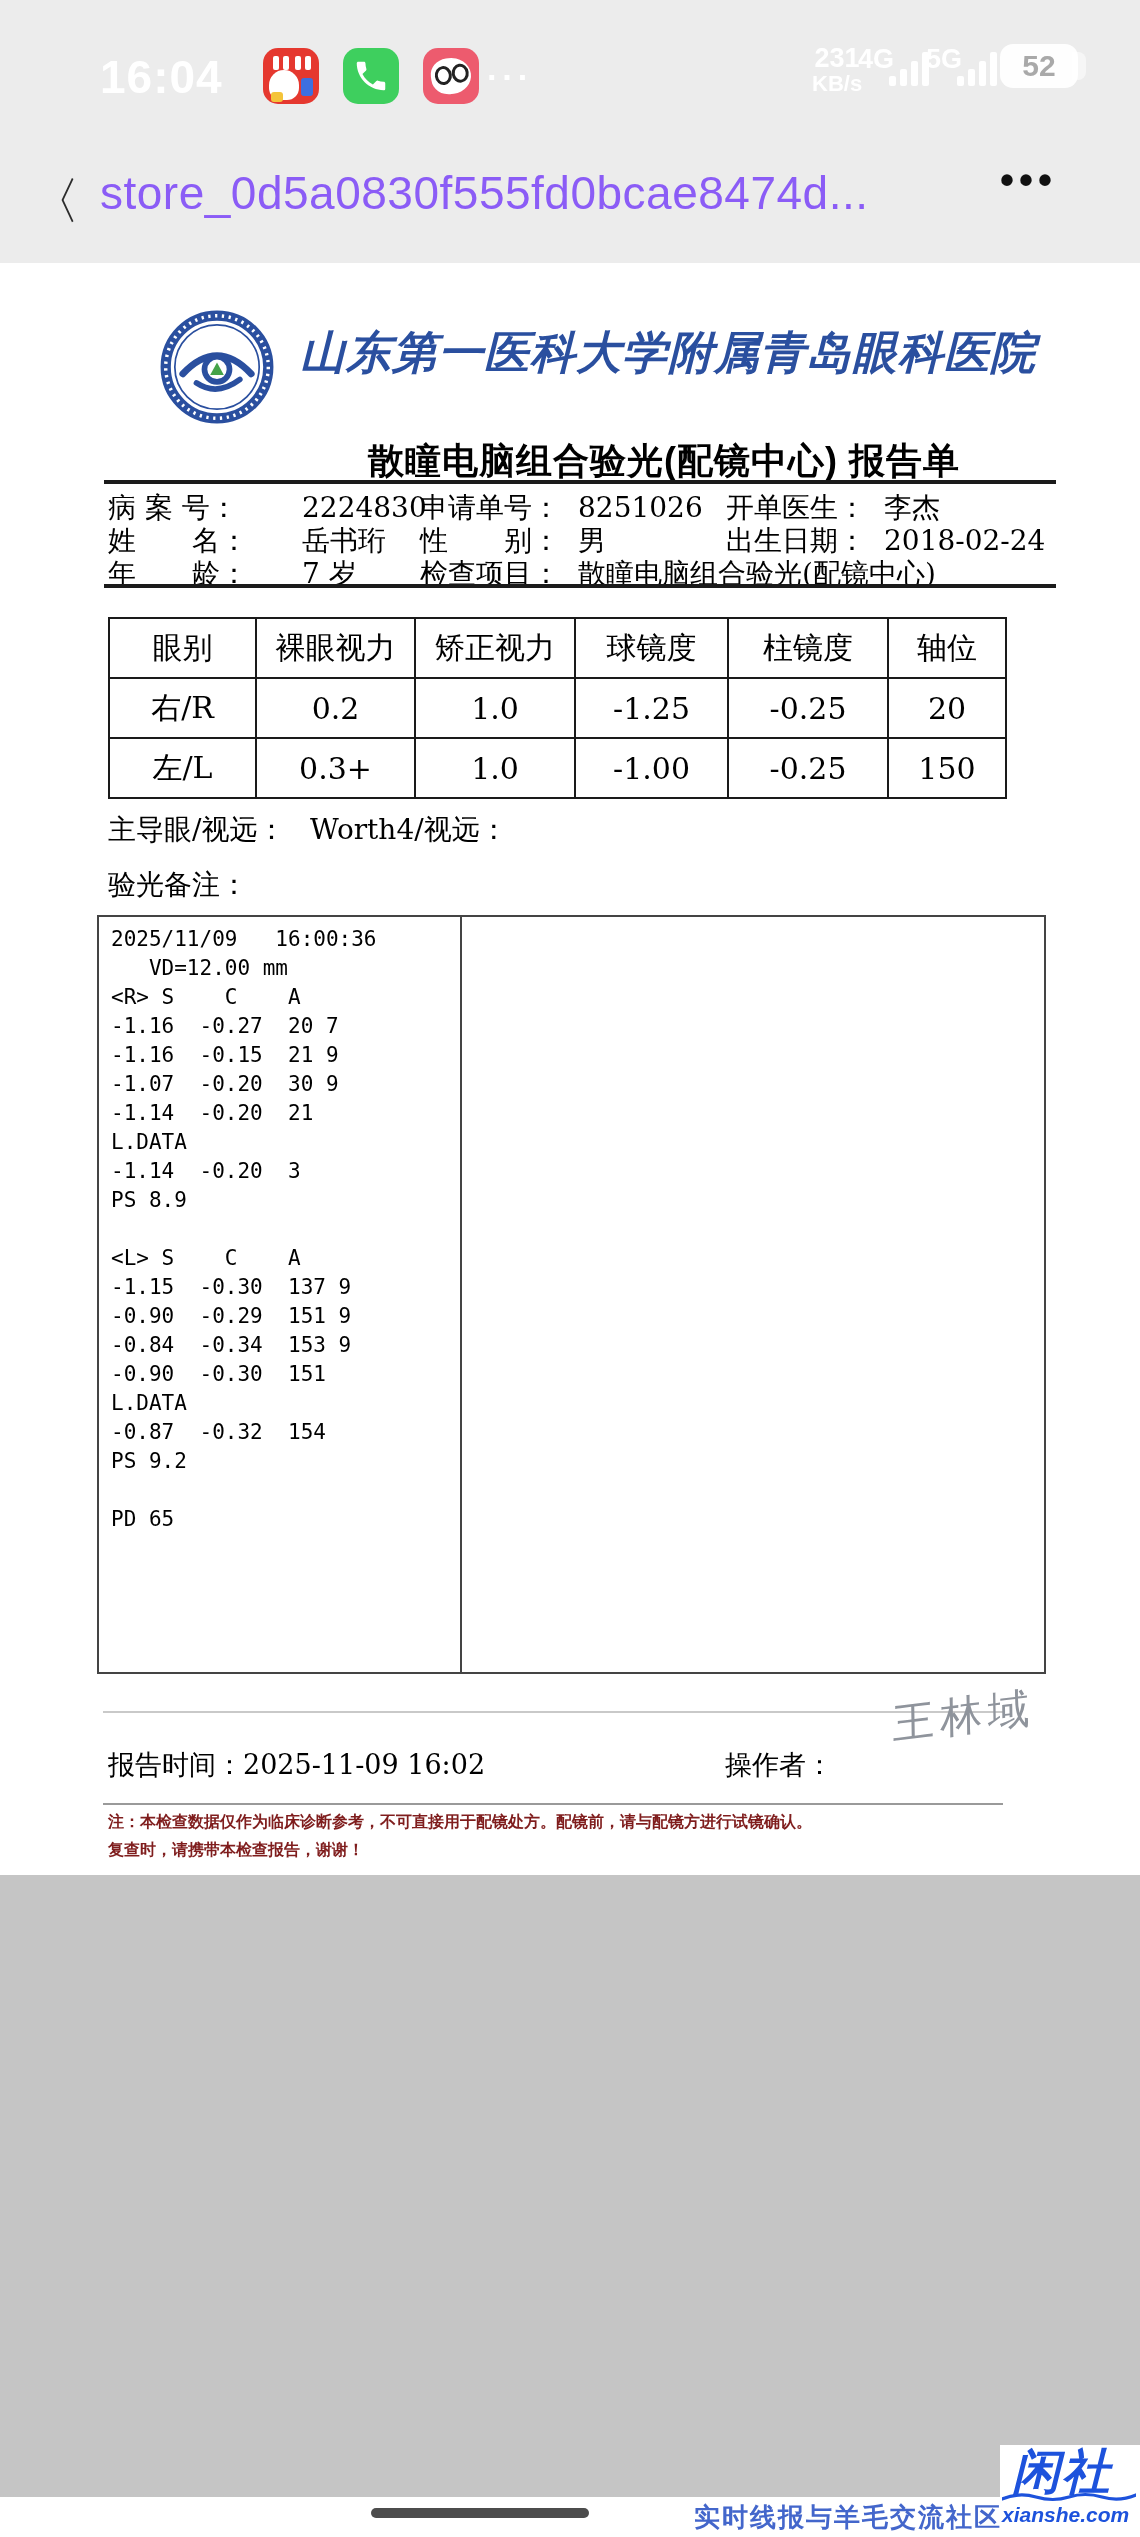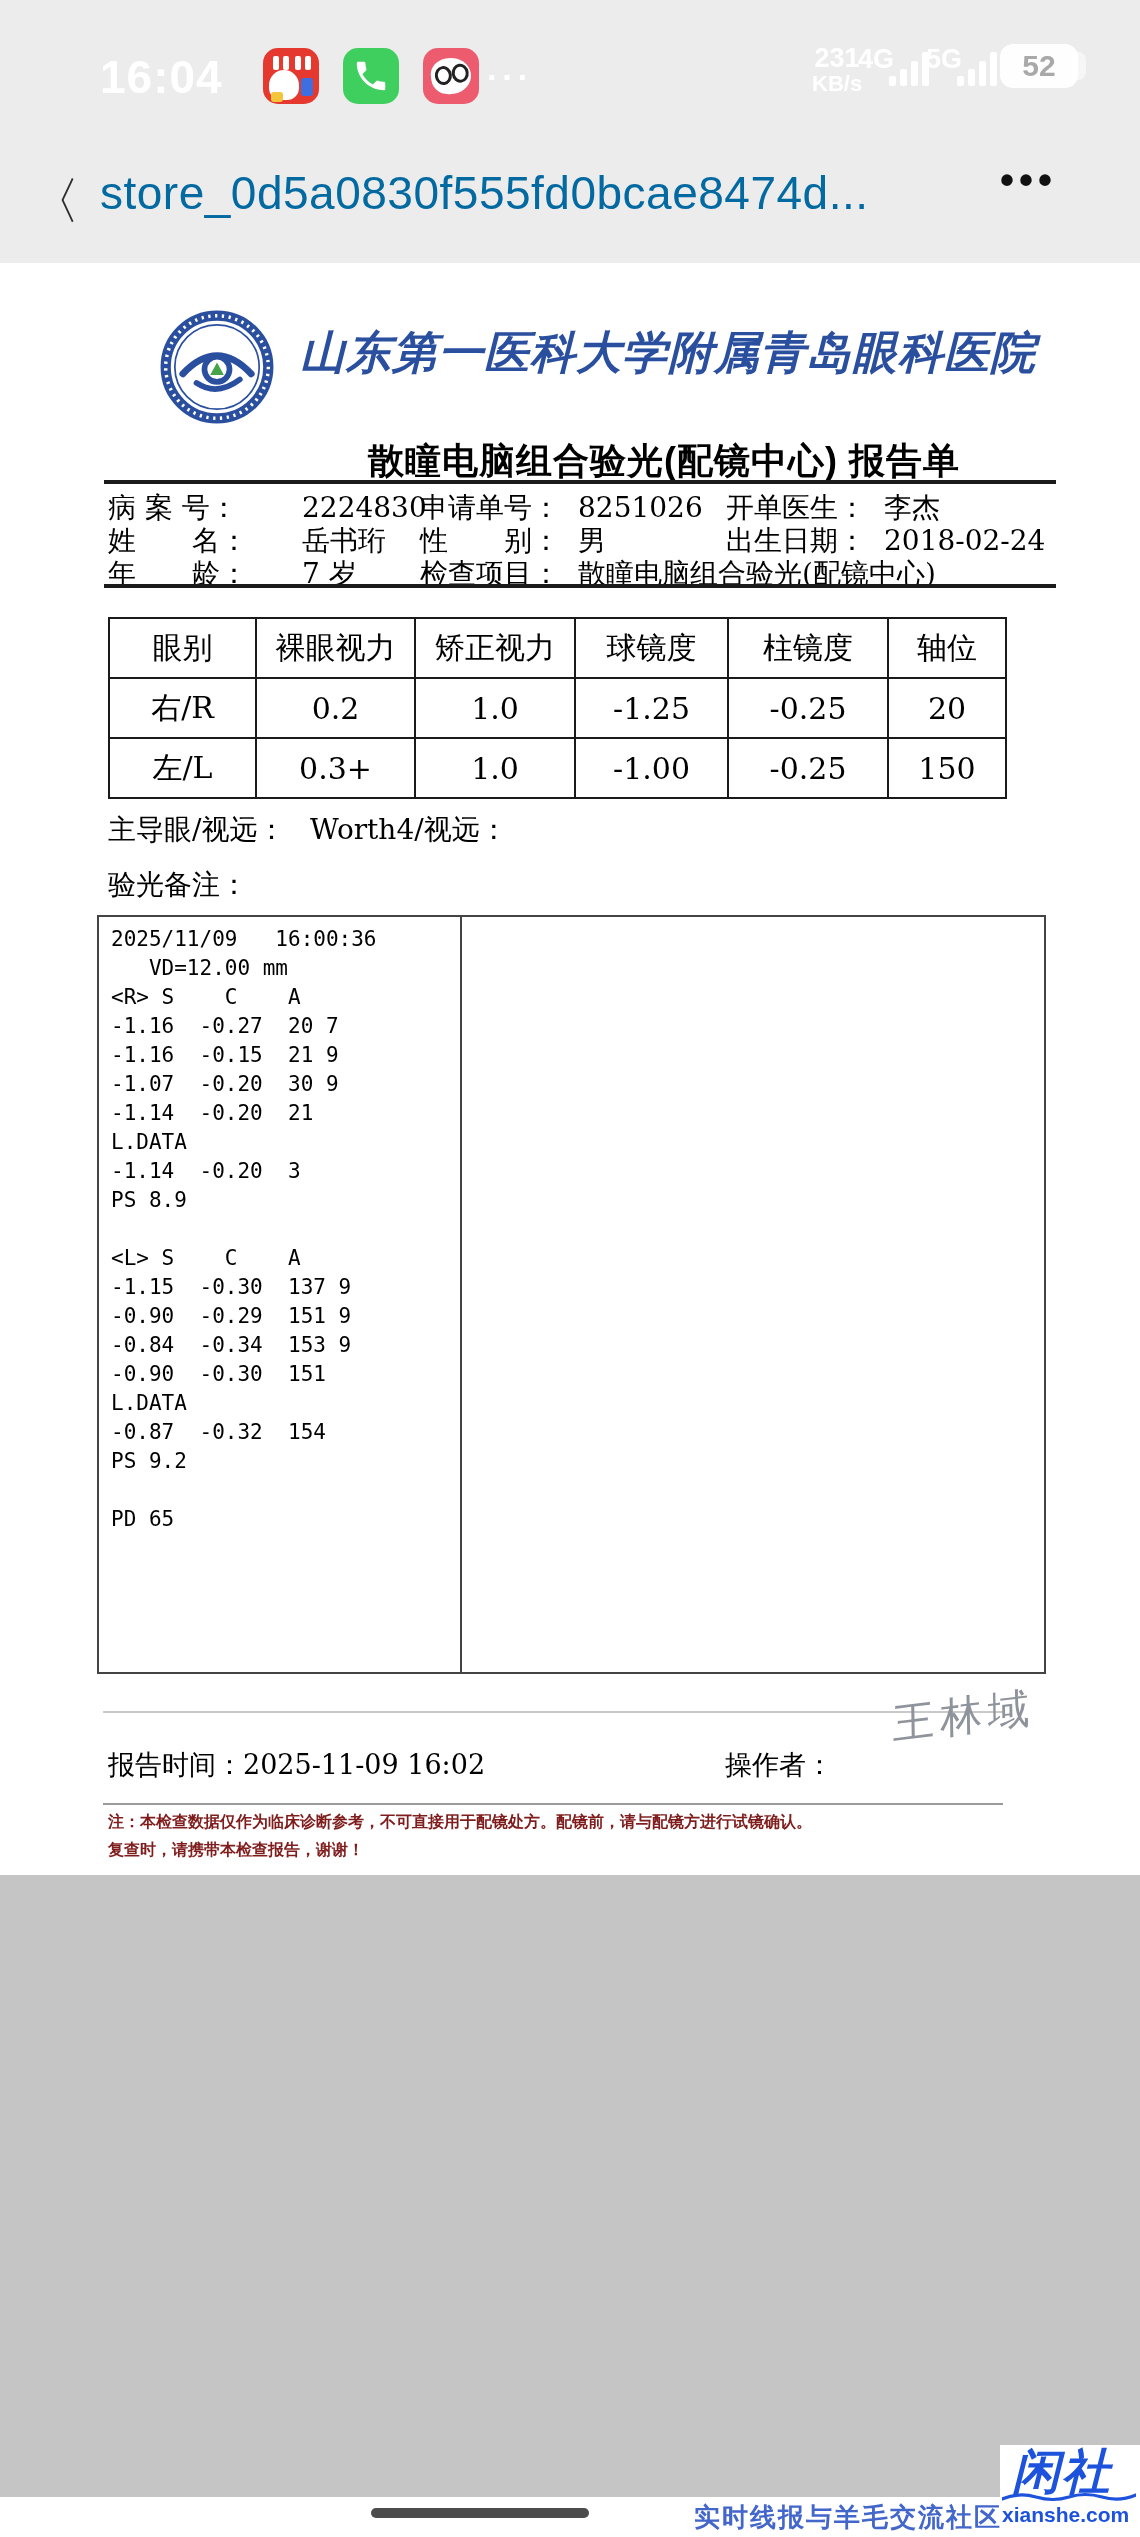--- a/index.html
+++ b/index.html
@@ -33,21 +33,21 @@
   .net-label{top:44px;color:#ffffff;font-size:27px;font-weight:700;}
   .nl1{left:858px;} .nl2{left:926px;}
   .bars{top:52px;display:flex;align-items:flex-end;gap:4px;height:34px;}
   .bars span{display:block;width:7px;background:#ffffff;border-radius:2px;}
   .bg1{left:889px;} .bg2{left:957px;}
   .batt{left:1000px;top:44px;width:78px;height:44px;background:rgba(255,255,255,.92);border-radius:13px;
         display:flex;align-items:center;justify-content:center;}
   .batt-tail{left:1072px;top:52px;width:14px;height:28px;background:rgba(255,255,255,.55);border-radius:0 8px 8px 0;}
   .batt .num{color:#a9a9a9;font-size:30px;font-weight:700;}
   .nav-back{left:30px;top:168px;font-size:50px;color:#2c2c2c;font-weight:400;}
-  .nav-title{left:100px;top:166px;font-size:46px;color:#0369a1;font-weight:500;letter-spacing:.5px;
+  .nav-title{left:100px;top:166px;font-size:46px;color:#8b5cf6;font-weight:500;letter-spacing:.5px;
              width:870px;white-space:nowrap;overflow:hidden;}
   .nav-more{left:1000px;top:158px;font-size:40px;color:#111;font-weight:700;letter-spacing:5px;}
 
   
   .doc{left:0;top:263px;width:1140px;height:1612px;background:#ffffff;color:#111;}
   .logo{left:160px;top:47px;width:114px;height:114px;}
   .hosp-cn{left:300px;top:60px;font-size:45px;font-weight:700;color:#2a4f9f;letter-spacing:1px;
            font-family:"DejaVu Serif","Liberation Serif",serif;font-style:italic;}
   .hosp-en{left:296px;top:126px;font-size:22.5px;font-weight:700;color:#2a4f9f;letter-spacing:.4px;}
   .rep-title{left:368px;top:174px;font-size:36px;font-weight:700;color:#000;letter-spacing:1px;}
@@ -82,21 +82,21 @@
   .signature{left:892px;top:1425px;font-size:42px;color:#8f949c;transform:rotate(-7deg) skewX(-6deg);
              letter-spacing:6px;font-weight:400;}
   .note{left:108px;top:1545px;font-size:16px;line-height:28px;color:#7f1d1d;font-weight:bold;}
 
   
   .bottom-strip{left:0;top:2497px;width:1140px;height:40px;background:#ffffff;}
   .brand-patch{left:1000px;top:2445px;width:140px;height:92px;background:#ffffff;}
   .brand-cn{left:1012px;top:2440px;font-size:48px;font-weight:700;font-style:italic;color:#1d52dc;
             letter-spacing:2px;font-family:"DejaVu Serif","Liberation Serif",serif;}
   .brand-wave{left:1002px;top:2492px;width:134px;height:10px;}
-  .brand-domain{left:1002px;top:2503px;font-size:21px;font-weight:700;color:#1d52dc;}
+  .brand-domain{left:1002px;top:2503px;font-size:21px;font-weight:700;font-style:italic;color:#1d52dc;}
   .tagline{left:694px;top:2500px;font-size:26px;font-weight:600;color:#4366cb;letter-spacing:2px;}
   .home-ind{left:371px;top:2508px;width:218px;height:10px;border-radius:5px;background:#4c4c4c;}
 </style>
 </head>
 <body>
 
 <div class="abs topbar">
   <div class="abs st-time">16:04</div>
 
   <div class="abs app-ic ic-promo">

